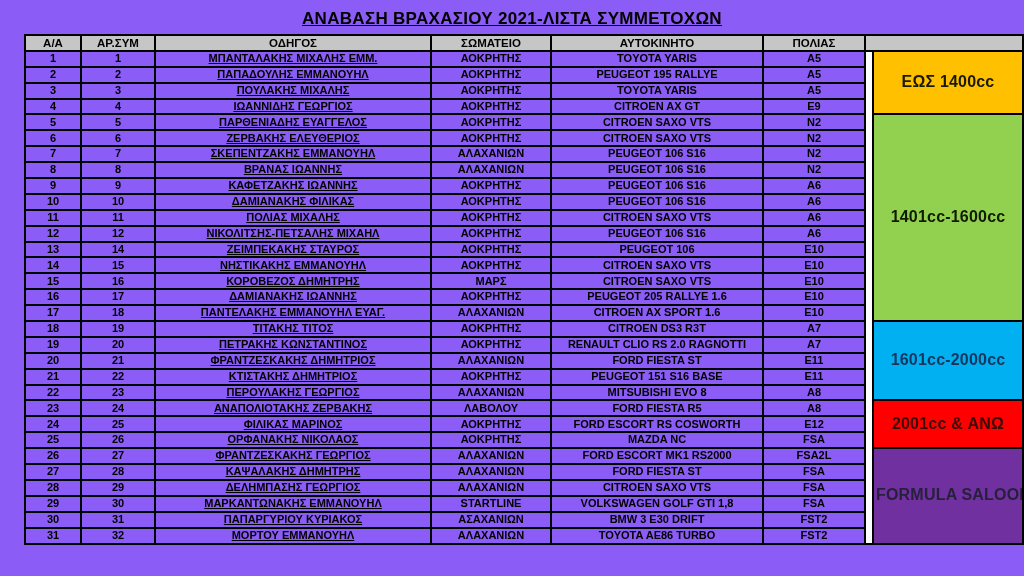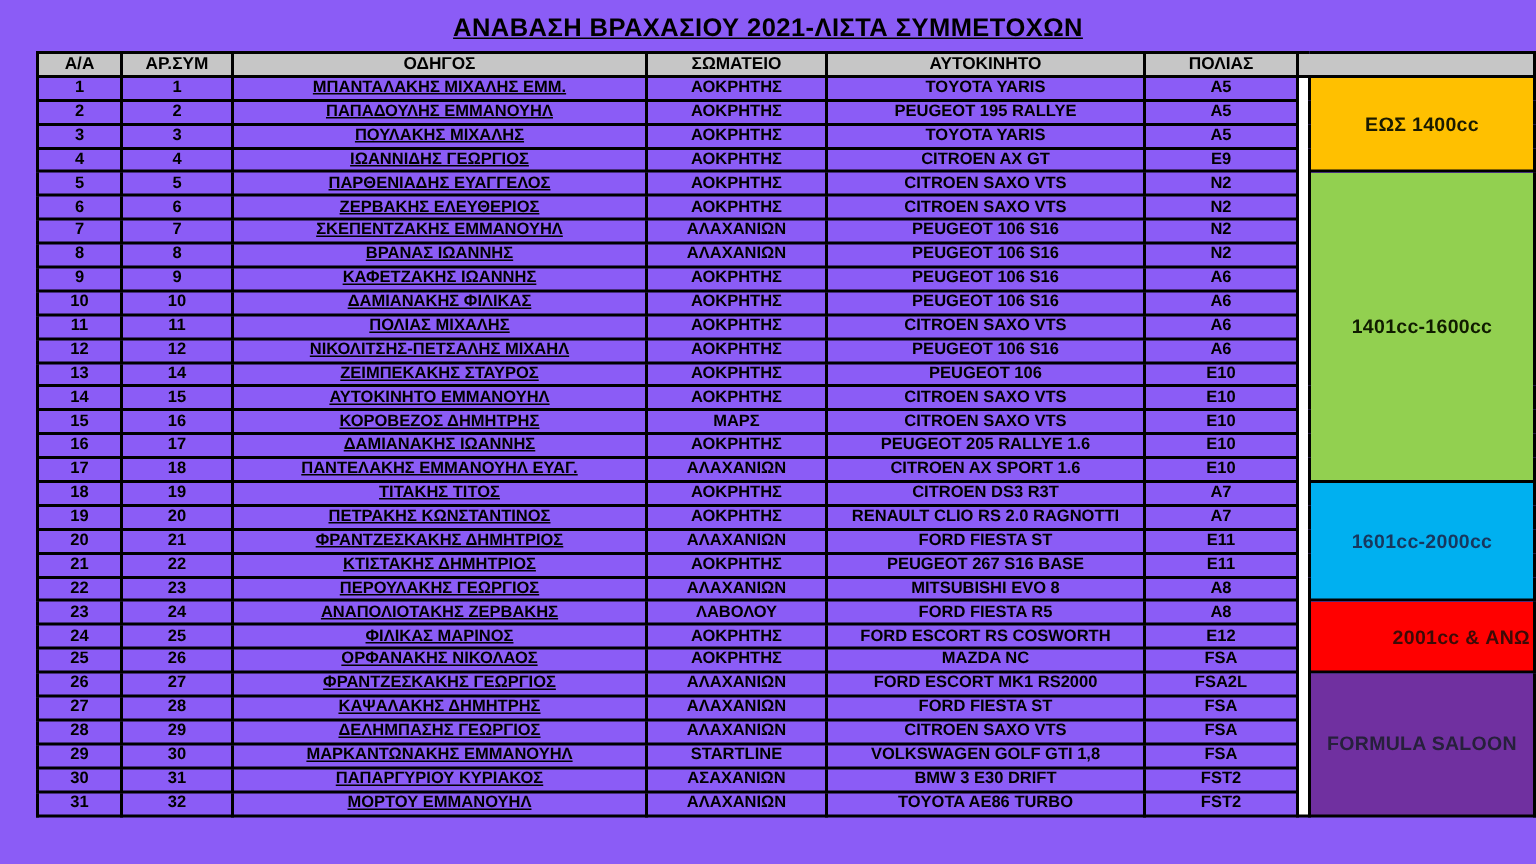--- a/index.html
+++ b/index.html
@@ -52,21 +52,21 @@
     text-align: left;
     padding-left: 5px;
     text-decoration: underline;
   }
   th.spacer, td.spacer {
     border: none;
     background: #ffffff;
     padding: 0;
   }
   td.band {
-    font-size: 13px;
+    font-size: 16px;
     letter-spacing: 0.2px;
   }
 </style>
 </head>
 <body>
 
 <div class="page">
   <div class="title">ΑΝΑΒΑΣΗ ΒΡΑΧΑΣΙΟΥ 2021-ΛΙΣΤΑ ΣΥΜΜΕΤΟΧΩΝ</div>
 
   <table class="participants">
@@ -195,21 +195,21 @@
           <td>13</td>
           <td>14</td>
           <td class="col-driver">ΖΕΙΜΠΕΚΑΚΗΣ ΣΤΑΥΡΟΣ</td>
           <td>ΑΟΚΡΗΤΗΣ</td>
           <td>PEUGEOT 106</td>
           <td>E10</td>
         </tr>
         <tr>
           <td>14</td>
           <td>15</td>
-          <td class="col-driver">ΑΥΤΟΚΙΝΗΤΟ ΕΜΜΑΝΟΥΗΛ</td>
+          <td class="col-driver">ΝΗΣΤΙΚΑΚΗΣ ΕΜΜΑΝΟΥΗΛ</td>
           <td>ΑΟΚΡΗΤΗΣ</td>
           <td>CITROEN SAXO VTS</td>
           <td>E10</td>
         </tr>
         <tr>
           <td>15</td>
           <td>16</td>
           <td class="col-driver">ΚΟΡΟΒΕΖΟΣ ΔΗΜΗΤΡΗΣ</td>
           <td>ΜΑΡΣ</td>
           <td>CITROEN SAXO VTS</td>
@@ -254,39 +254,39 @@
           <td class="col-driver">ΦΡΑΝΤΖΕΣΚΑΚΗΣ ΔΗΜΗΤΡΙΟΣ</td>
           <td>ΑΛΑΧΑΝΙΩΝ</td>
           <td>FORD FIESTA ST</td>
           <td>E11</td>
         </tr>
         <tr>
           <td>21</td>
           <td>22</td>
           <td class="col-driver">ΚΤΙΣΤΑΚΗΣ ΔΗΜΗΤΡΙΟΣ</td>
           <td>ΑΟΚΡΗΤΗΣ</td>
-          <td>PEUGEOT 267 S16 BASE</td>
+          <td>PEUGEOT 151 S16 BASE</td>
           <td>E11</td>
         </tr>
         <tr>
           <td>22</td>
           <td>23</td>
           <td class="col-driver">ΠΕΡΟΥΛΑΚΗΣ ΓΕΩΡΓΙΟΣ</td>
           <td>ΑΛΑΧΑΝΙΩΝ</td>
           <td>MITSUBISHI EVO 8</td>
           <td>A8</td>
         </tr>
         <tr>
           <td>23</td>
           <td>24</td>
           <td class="col-driver">ΑΝΑΠΟΛΙΟΤΑΚΗΣ ΖΕΡΒΑΚΗΣ</td>
           <td>ΛΑΒΟΛΟΥ</td>
           <td>FORD FIESTA R5</td>
           <td>A8</td>
-          <td class="band" rowspan="3" style="background: rgb(255, 0, 0); color: rgb(61, 10, 6); text-align: right;">2001cc &amp; ΑΝΩ</td>
+          <td class="band" rowspan="3" style="background: rgb(255, 0, 0); color: rgb(61, 10, 6);">2001cc &amp; ΑΝΩ</td>
         </tr>
         <tr>
           <td>24</td>
           <td>25</td>
           <td class="col-driver">ΦΙΛΙΚΑΣ ΜΑΡΙΝΟΣ</td>
           <td>ΑΟΚΡΗΤΗΣ</td>
           <td>FORD ESCORT RS COSWORTH</td>
           <td>E12</td>
         </tr>
         <tr>

